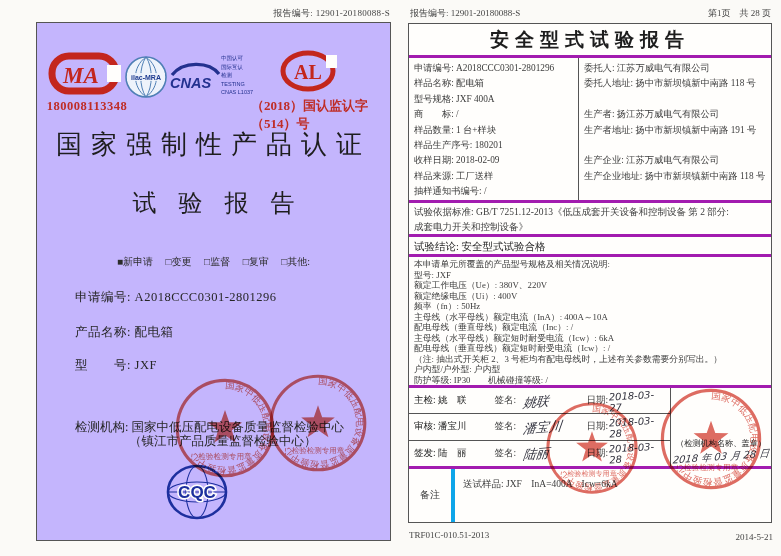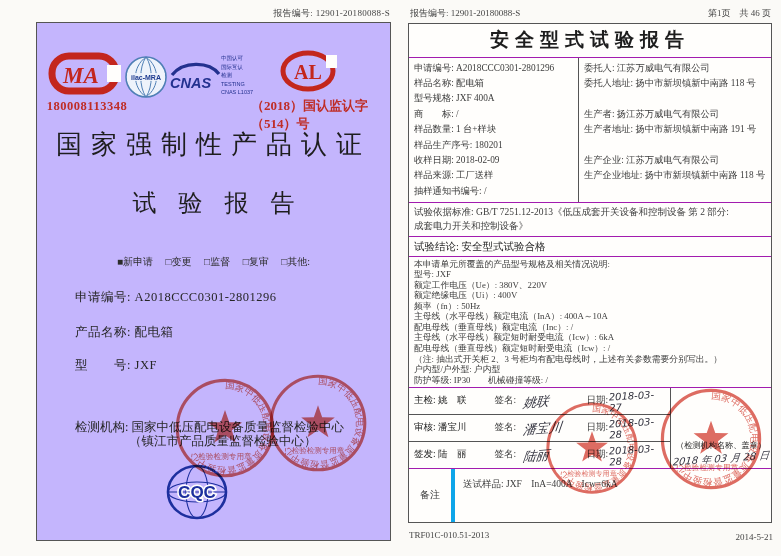--- a/index.html
+++ b/index.html
@@ -20,21 +20,21 @@
   #title2{top:164px;font-size:24px;letter-spacing:22px;text-indent:22px;}
   #checkbox-row{position:absolute;left:0;top:232px;width:100%;text-align:center;font-size:10px;color:#2c2c2c;}
   #checkbox-row .cb{margin:0 5px;white-space:nowrap;}
   .field-row{position:absolute;left:38px;font-size:12.5px;color:#262626;letter-spacing:.5px;}
   .agency{position:absolute;font-size:12.5px;color:#262626;}
   
   #right-page{position:absolute;left:404px;top:0;width:377px;height:556px;}
   #right-report-no{position:absolute;left:6px;top:7px;font-size:9px;color:#454545;}
   #right-page-info{position:absolute;right:10px;top:7px;font-size:9px;color:#454545;}
   #right-table{position:absolute;left:4px;top:23px;width:364px;height:500px;border:1.5px solid #555;background:#fffefc;box-sizing:border-box;display:flex;flex-direction:column;}
-  .trow{box-sizing:border-box;border-bottom:1px solid #a21caf;}
+  .trow{box-sizing:border-box;border-bottom:3px solid #a21caf;}
   #rt-title{height:34px;line-height:32px;text-align:center;font-size:19px;letter-spacing:6px;font-weight:600;color:#1d1d1d;}
   #rt-info{height:145px;display:flex;font-size:9.3px;}
   #rt-info .col{padding:3px 5px;line-height:15.4px;box-sizing:border-box;white-space:nowrap;overflow:hidden;}
   #rt-info .col-l{width:169px;}
   #rt-info .col-r{flex:1;border-left:1px solid #555;}
   #rt-info .iline{min-height:15.4px;}
   #rt-standard{height:34px;padding:2px 5px;font-size:9.5px;line-height:14.5px;box-sizing:border-box;font-family:Liberation Serif, serif;}
   #rt-conclusion{height:20px;line-height:19px;padding:0 5px;font-size:10.5px;color:#1f1f1f;}
   #rt-coverage{height:131px;padding:2px 5px;font-size:8.8px;line-height:10.55px;box-sizing:border-box;}
   #rt-coverage .cline{white-space:nowrap;overflow:hidden;}
@@ -154,21 +154,21 @@
       </defs>
     <circle cx="60" cy="60" r="53" fill="none" stroke="currentColor" stroke-width="3.5"></circle>
     <polygon points="60,40 64.7,53.5 79,53.8 67.6,62.5 71.8,76.2 60,68 48.2,76.2 52.4,62.5 41,53.8 55.3,53.5" fill="currentColor"></polygon>
     <text font-size="10.5" fill="currentColor"><textPath href="#rp2">国家中低压配电设备质量监督检验中心</textPath></text>
     <text x="60" y="94" text-anchor="middle" font-size="8.5" fill="currentColor">检验检测专用章</text>
   </svg>
 </div>
 
 <div id="right-page">
   <div id="right-report-no">报告编号: 12901-20180088-S</div>
-  <div id="right-page-info">第1页　共 46 页</div>
+  <div id="right-page-info">第1页　共 28 页</div>
 
   <div id="right-table">
     <div class="trow" id="rt-title">安全型式试验报告</div>
 
     <div class="trow" id="rt-info">
       <div class="col col-l">
         <div class="iline">申请编号: A2018CCC0301-2801296</div>
         <div class="iline">样品名称: 配电箱</div>
         <div class="iline">型号规格: JXF 400A</div>
         <div class="iline">商　　标: /</div>

